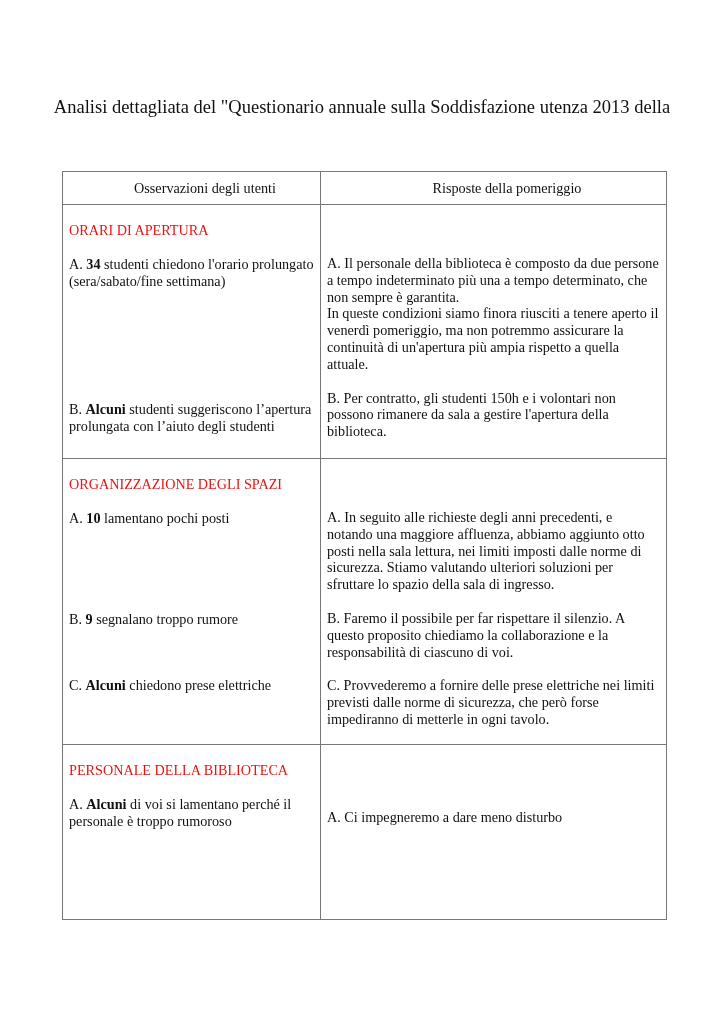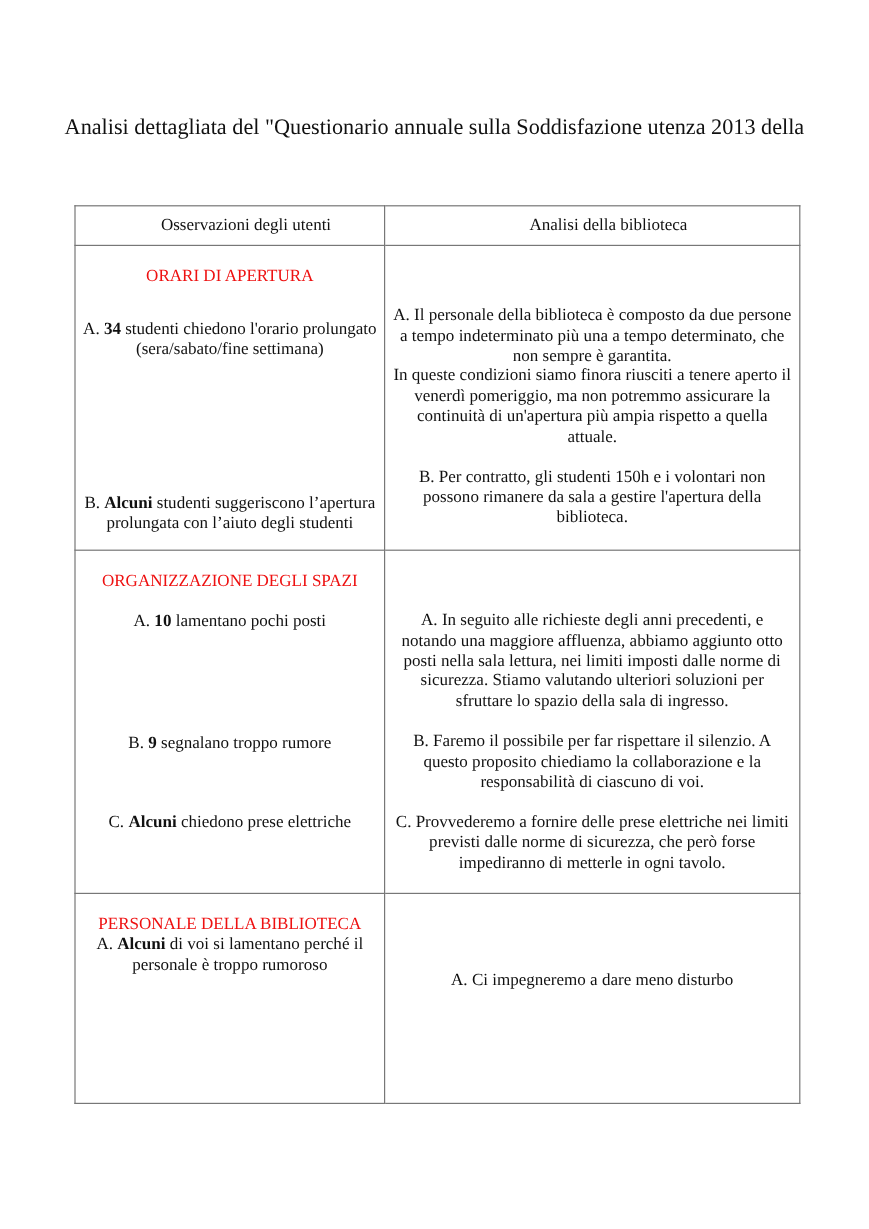--- a/index.html
+++ b/index.html
@@ -12,21 +12,21 @@
       position: absolute; left: 40px; top: 96px; width: 644px;
       text-align: center; font-size: 18.5px; line-height: 23px; color: #111;
     }
     .doc-table {
       position: absolute; left: 62px; top: 171px; width: 604px;
       border-collapse: collapse; table-layout: fixed;
       font-size: 14.2px; line-height: 16.8px;
     }
     .doc-table td, .doc-table th {
       border: 1.5px solid #777777; vertical-align: top; padding: 0 6px;
-      font-weight: normal; text-align: center;
+      font-weight: normal; text-align: left;
     }
     .doc-table col.c1 { width: 258px; }
     .doc-table col.c2 { width: 346px; }
     .doc-table th { height: 32px; vertical-align: middle; text-align: center; padding-left: 33px; }
     .section-head { color: #ee1111; margin-top: 17px; display: block; }
     .item { display: block; }
     .item b { font-weight: bold; }
     .sec1 td { height: 253px; }
     .sec2 td { height: 285px; }
     .sec3 td { height: 174px; }
@@ -39,27 +39,27 @@
 </div>
 
 <table class="doc-table">
   <colgroup>
       <col class="c1">
       <col class="c2">
     </colgroup>
   <tbody>
       <tr>
     <th>Osservazioni degli utenti</th>
-    <th>Analisi della biblioteca</th>
+    <th>Risposte della pomeriggio</th>
   </tr>
 
   <tr class="sec1">
     <td>
       <span class="section-head">ORARI DI APERTURA</span>
-      <span class="item" style="margin-top:27px"><span>A. </span><b>34</b><span> studenti chiedono l'orario prolungato (sera/sabato/fine settimana)</span></span>
+      <span class="item" style="margin-top:17px"><span>A. </span><b>34</b><span> studenti chiedono l'orario prolungato (sera/sabato/fine settimana)</span></span>
       <span class="item" style="margin-top:112px"><span>B. </span><b>Alcuni</b><span> studenti suggeriscono l’apertura prolungata con l’aiuto degli studenti</span></span>
     </td>
     <td>
       <span class="item" style="margin-top:50px">A. Il personale della biblioteca è composto da due persone a tempo indeterminato più una a tempo determinato, che non sempre è garantita.</span>
       <span class="item">In queste condizioni siamo finora riusciti a tenere aperto il venerdì pomeriggio, ma non potremmo assicurare la continuità di un'apertura più ampia rispetto a quella attuale.</span>
       <span class="item" style="margin-top:17px">B. Per contratto, gli studenti 150h e i volontari non possono rimanere da sala a gestire l'apertura della biblioteca.</span>
     </td>
   </tr>
 
   <tr class="sec2">
@@ -72,20 +72,20 @@
     <td>
       <span class="item" style="margin-top:50px">A. In seguito alle richieste degli anni precedenti, e notando una maggiore affluenza, abbiamo aggiunto otto posti nella sala lettura, nei limiti imposti dalle norme di sicurezza. Stiamo valutando ulteriori soluzioni per sfruttare lo spazio della sala di ingresso.</span>
       <span class="item" style="margin-top:17px">B. Faremo il possibile per far rispettare il silenzio. A questo proposito chiediamo la collaborazione e la responsabilità di ciascuno di voi.</span>
       <span class="item" style="margin-top:17px">C. Provvederemo a fornire delle prese elettriche nei limiti previsti dalle norme di sicurezza, che però forse impediranno di metterle in ogni tavolo.</span>
     </td>
   </tr>
 
   <tr class="sec3">
     <td>
       <span class="section-head">PERSONALE DELLA BIBLIOTECA</span>
-      <span class="item" style=""><span>A. </span><b>Alcuni</b><span> di voi si lamentano perché il personale è troppo rumoroso</span></span>
+      <span class="item" style="margin-top:17px"><span>A. </span><b>Alcuni</b><span> di voi si lamentano perché il personale è troppo rumoroso</span></span>
     </td>
     <td>
       <span class="item" style="margin-top:64px">A. Ci impegneremo a dare meno disturbo</span>
     </td>
   </tr>
 </tbody>
   </table>
 
 </body></html>

